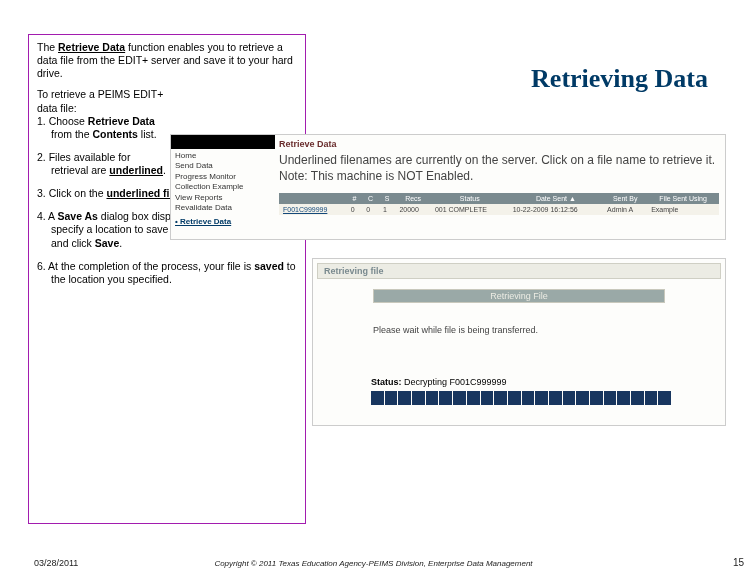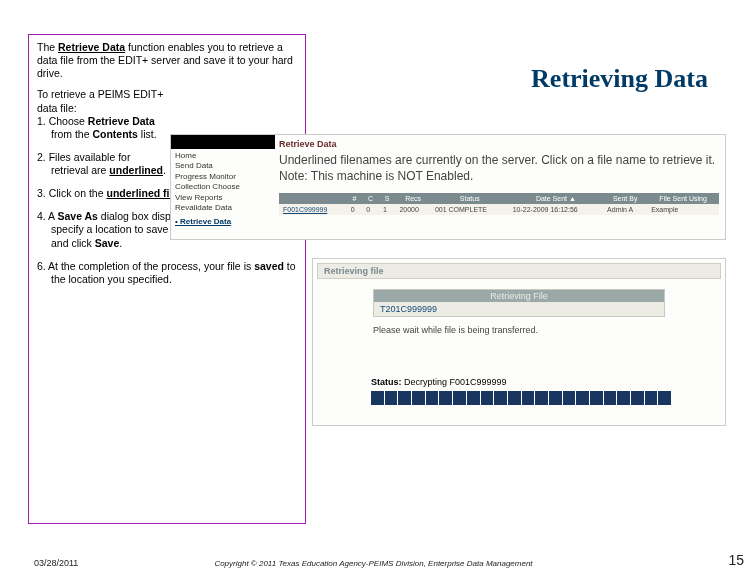--- a/index.html
+++ b/index.html
@@ -173,21 +173,21 @@
     bottom: 8px;
     text-align: center;
     font-size: 8px;
     font-style: italic;
     color: #222;
   }
   .footer-num {
     position: absolute;
     right: 12px;
     bottom: 8px;
-    font-size: 14px;
+    font-size: 10px;
     color: #222;
   }
 </style>
 </head>
 <body>
 
 <div class="content-box">
   <p class="intro">
     <span>The </span><b><u>Retrieve Data</u></b><span> function enables you to retrieve a data file from the EDIT+ server and save it to your hard drive.</span>
   </p>
@@ -212,21 +212,21 @@
 </div>
 
 <div class="page-title">Retrieving Data</div>
 
 <div class="shot1">
   <div class="blackbar"></div>
   <div class="menu">
     <div>Home</div>
     <div>Send Data</div>
     <div>Progress Monitor</div>
-    <div>Collection Choose</div>
+    <div>Collection Example</div>
     <div>View Reports</div>
     <div>Revalidate Data</div>
     <div style="height:4px"></div>
     <div class="rd-link">• <span>Retrieve Data</span></div>
   </div>
   <div class="rightpane">
     <div class="rp-title">Retrieve Data</div>
     <div class="rp-text">Underlined filenames are currently on the server. Click on a file name to retrieve it.</div>
     <div class="rp-text">Note: This machine is NOT Enabled.</div>
   </div>
@@ -255,21 +255,20 @@
       <td>Example</td>
     </tr>
   </tbody>
     </table>
 </div>
 
 <div class="shot2">
   <div class="hdrbar">Retrieving file</div>
   <div class="innerbox">
     <div class="inner-hdr">Retrieving File</div>
-    <div class="inner-fn">T201C999999</div>
   </div>
   <div class="wait">Please wait while file is being transferred.</div>
   <div class="status">
     <b>Status:</b> <span>Decrypting F001C999999</span>
   </div>
   <div class="bar">
     <span></span>
       <span></span>
       <span></span>
       <span></span>

